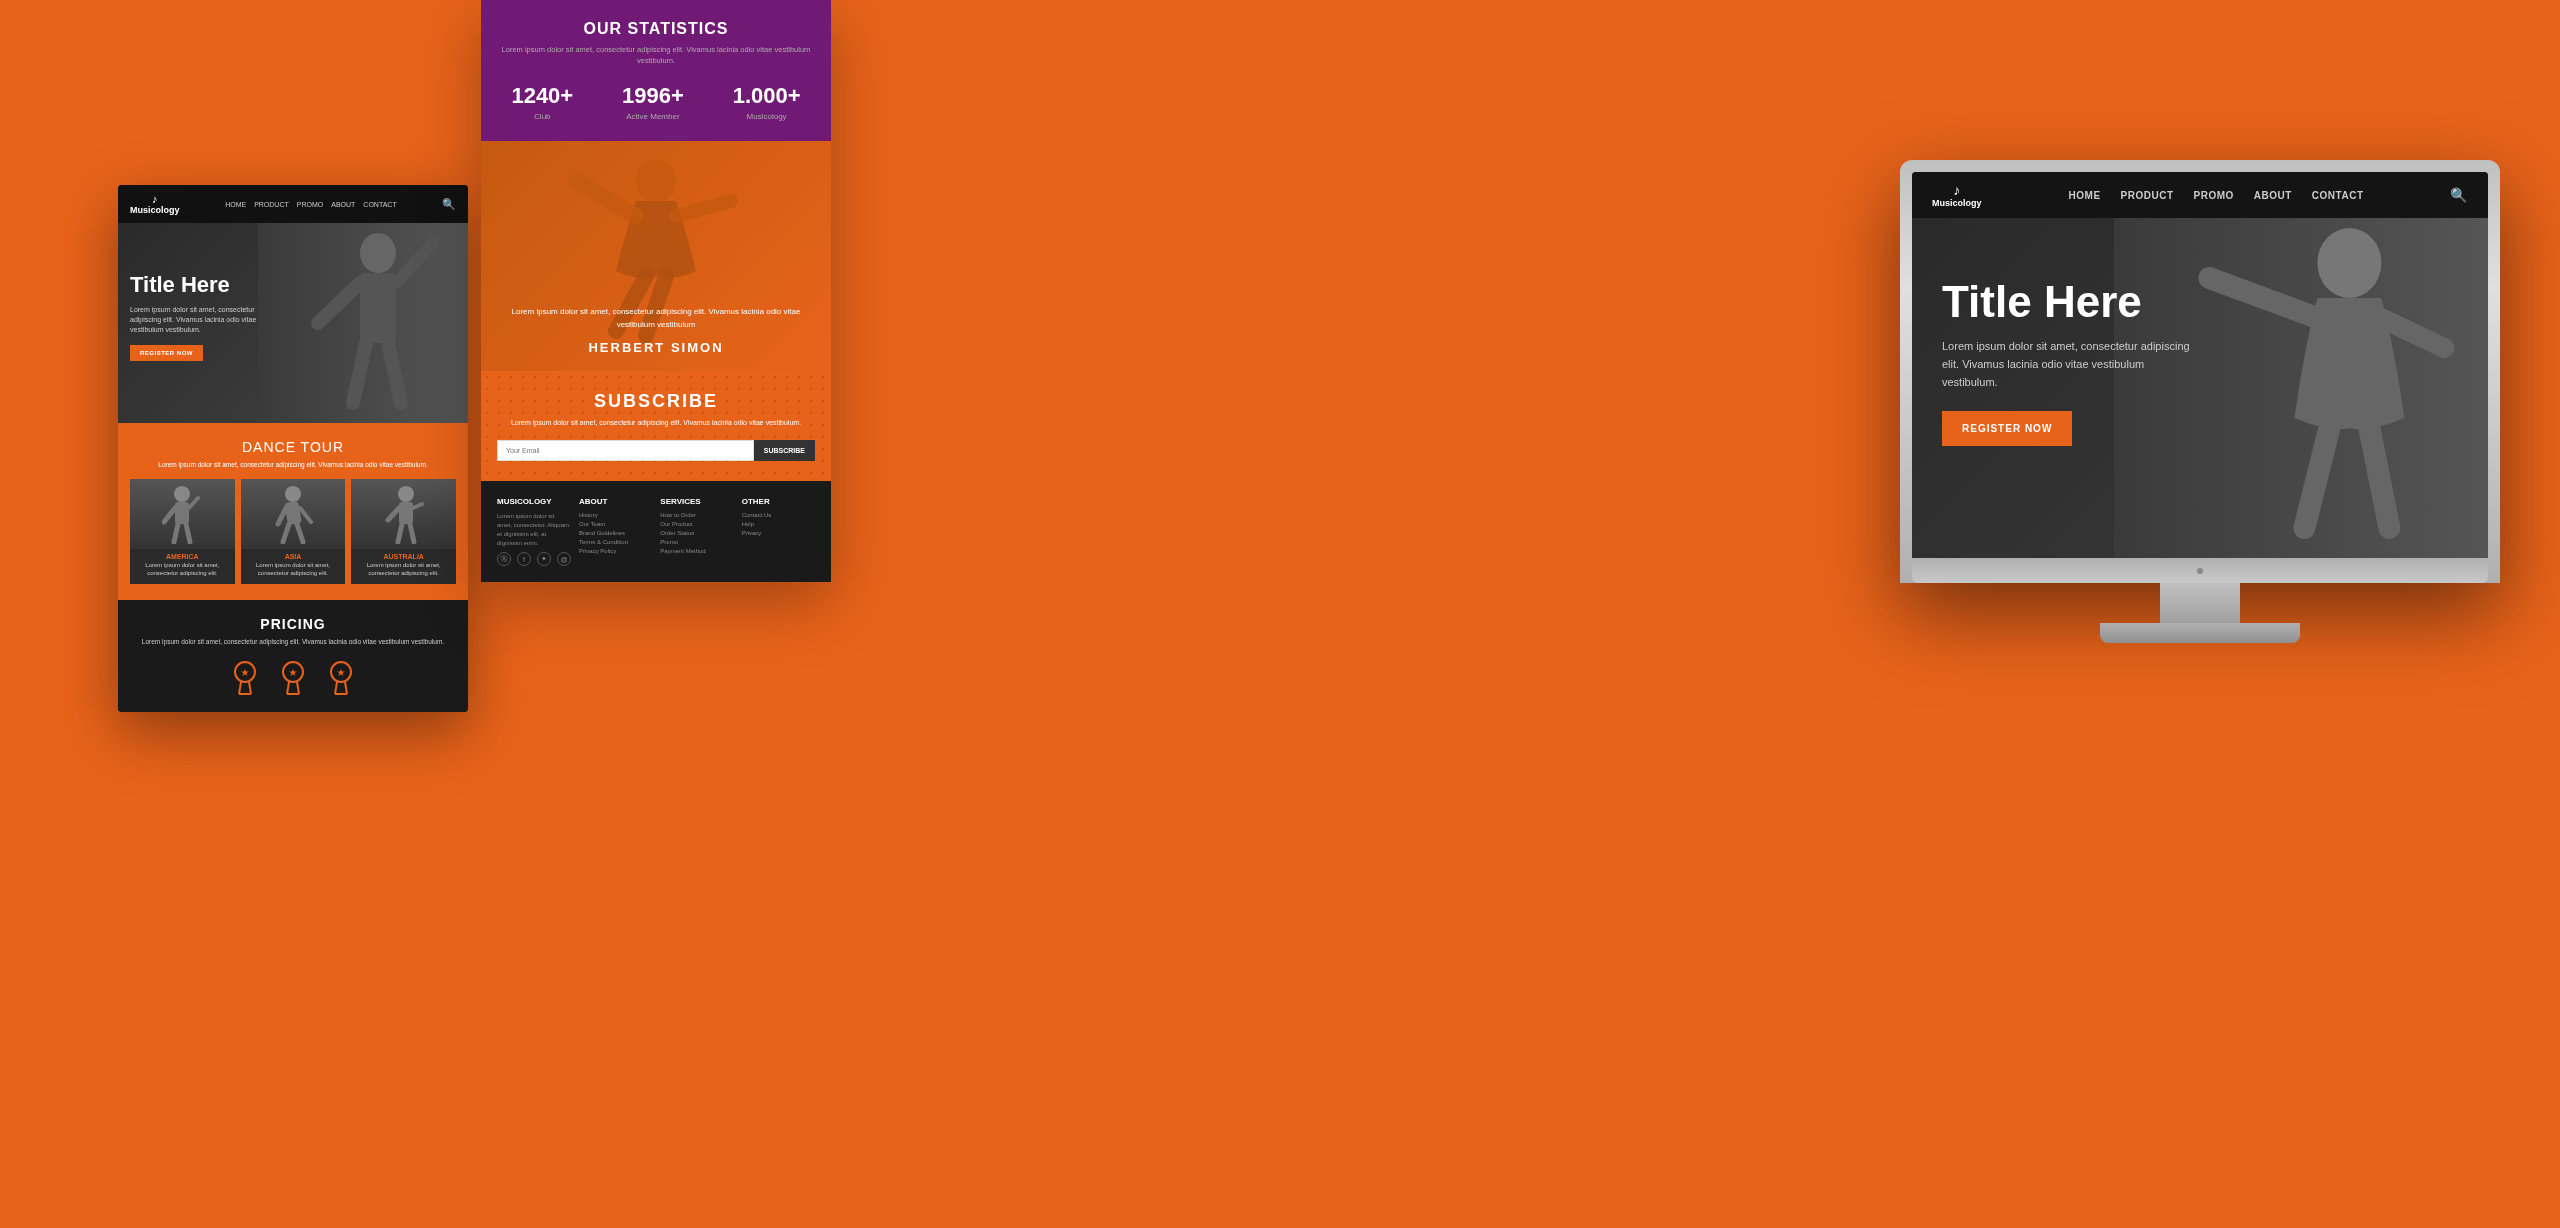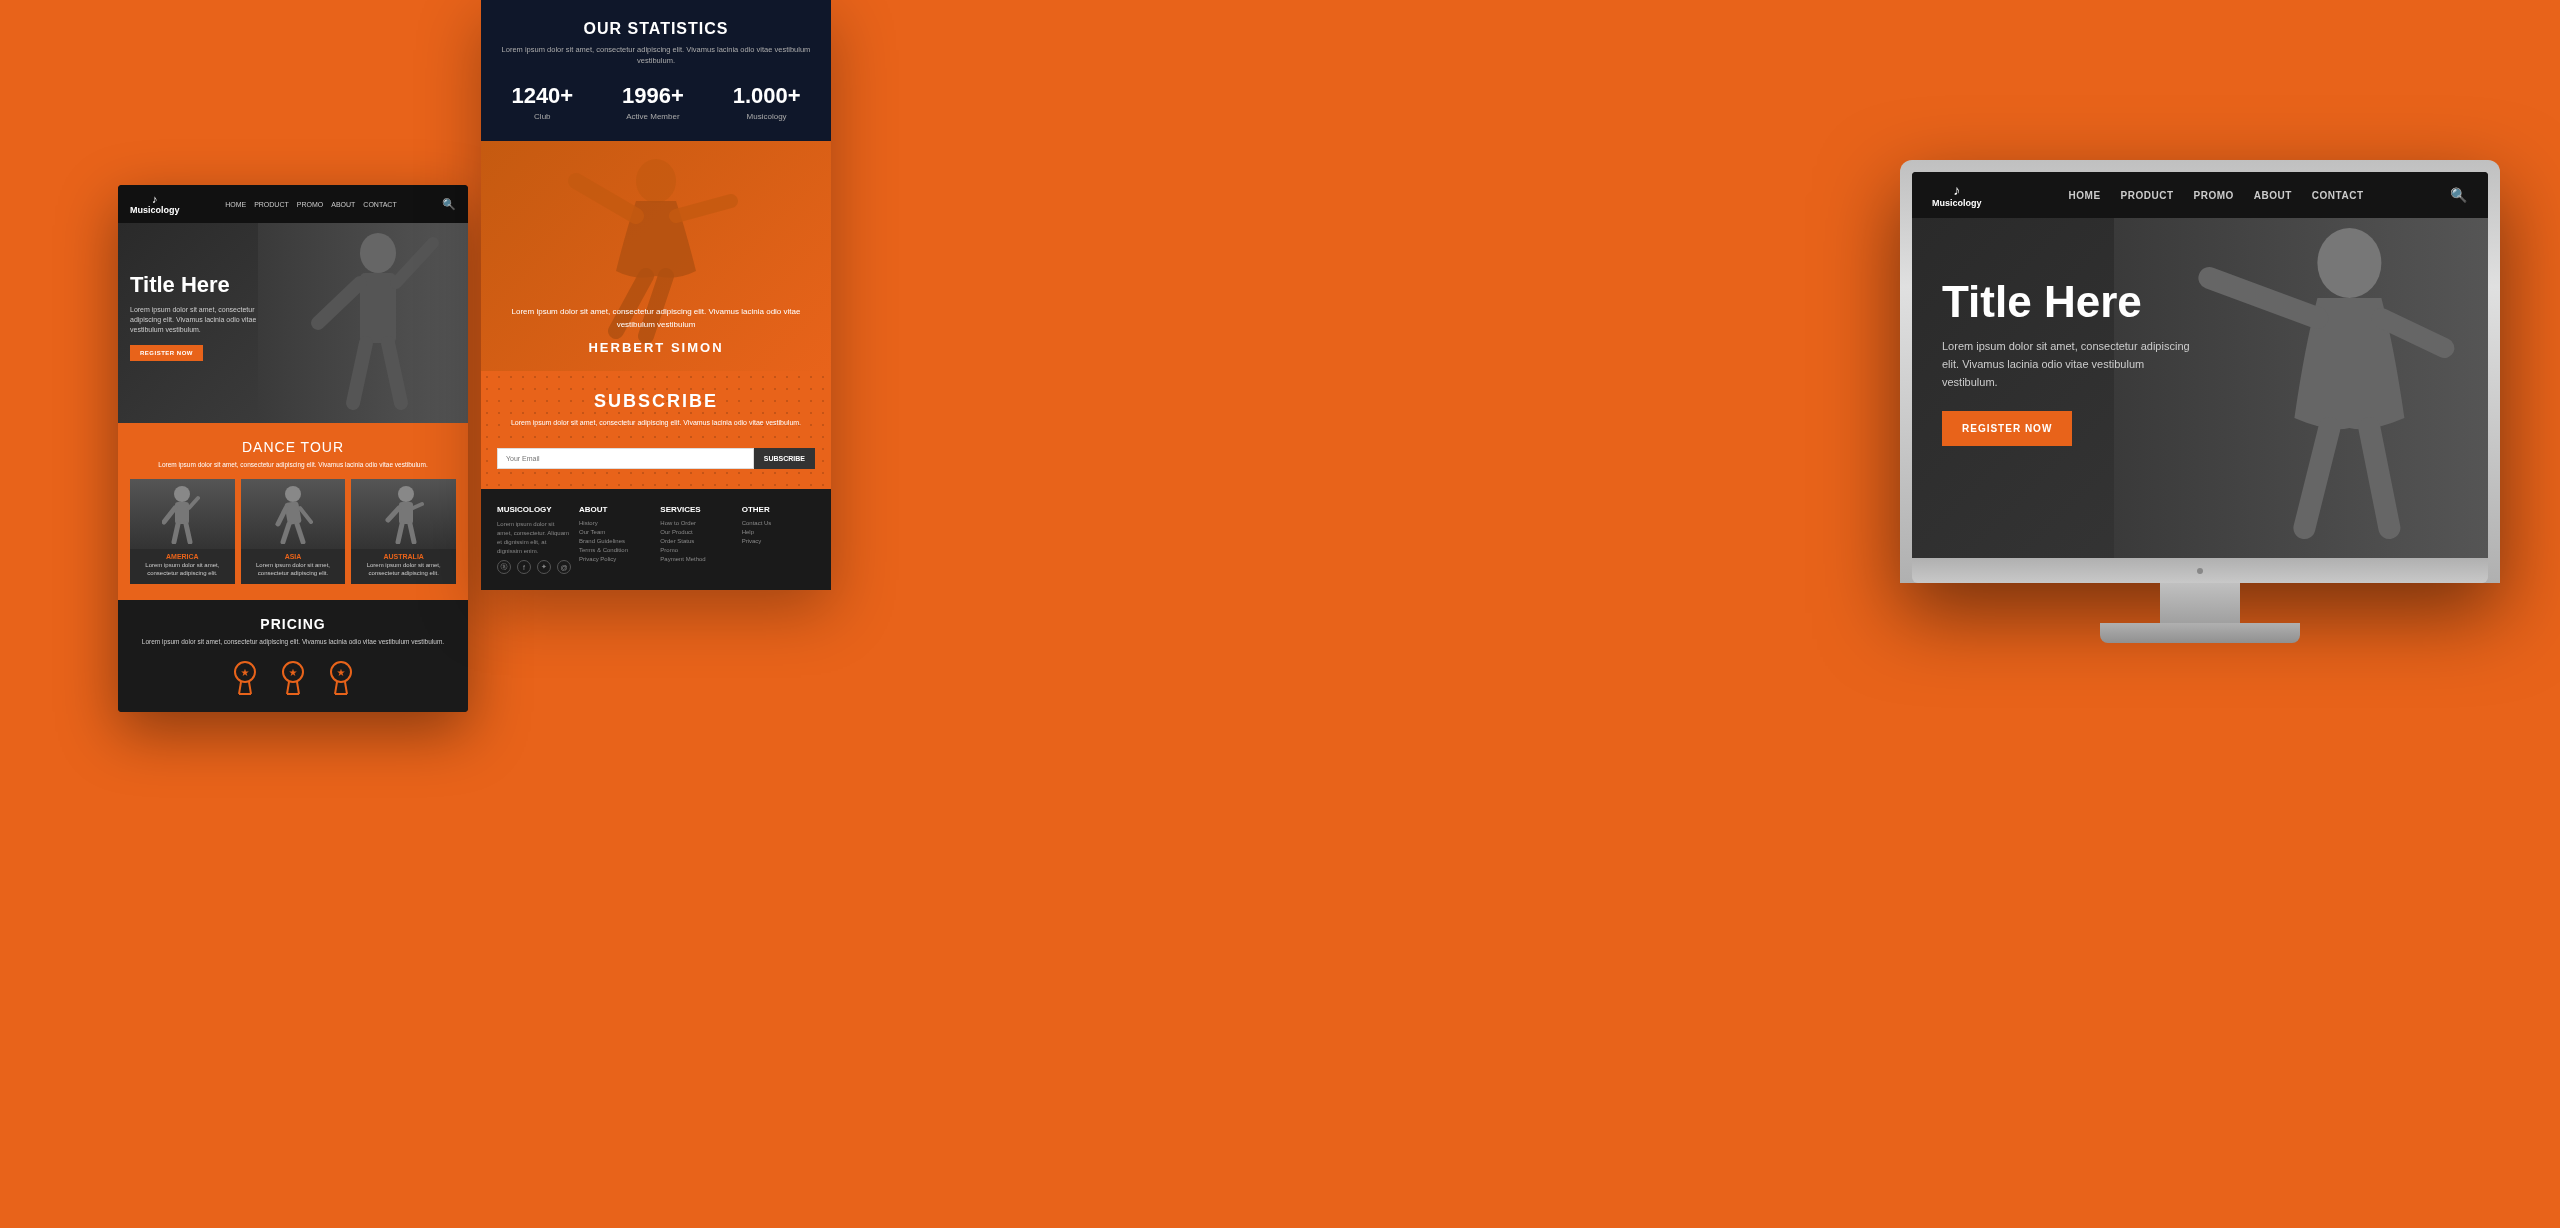--- a/index.html
+++ b/index.html
@@ -178,21 +178,21 @@
       position: absolute;
       left: 481px;
       top: 0px;
       width: 350px;
       background: #fff;
       overflow: hidden;
       box-shadow: 0 20px 60px rgba(0,0,0,0.3);
     }
 
     .tablet-center .stats-section {
-      background: #0f172a;
+      background: #701a75;
       padding: 20px 16px;
       text-align: center;
     }
     .tablet-center .stats-section .stats-title {
       color: #fff;
       font-size: 16px;
       font-weight: bold;
       letter-spacing: 1px;
     }
     .tablet-center .stats-section .stats-desc {
@@ -261,21 +261,21 @@
       text-transform: uppercase;
     }
     .tablet-center .subscribe-section .sub-desc {
       color: #fff;
       font-size: 7px;
       margin-top: 6px;
       line-height: 1.5;
     }
     .tablet-center .subscribe-section .sub-form {
       display: flex;
-      margin-top: 20px;
+      margin-top: 12px;
       gap: 0;
     }
     .tablet-center .subscribe-section .sub-input {
       flex: 1;
       padding: 6px 8px;
       font-size: 7px;
       border: 1px solid #ddd;
       background: #fff;
       color: #999;
     }

